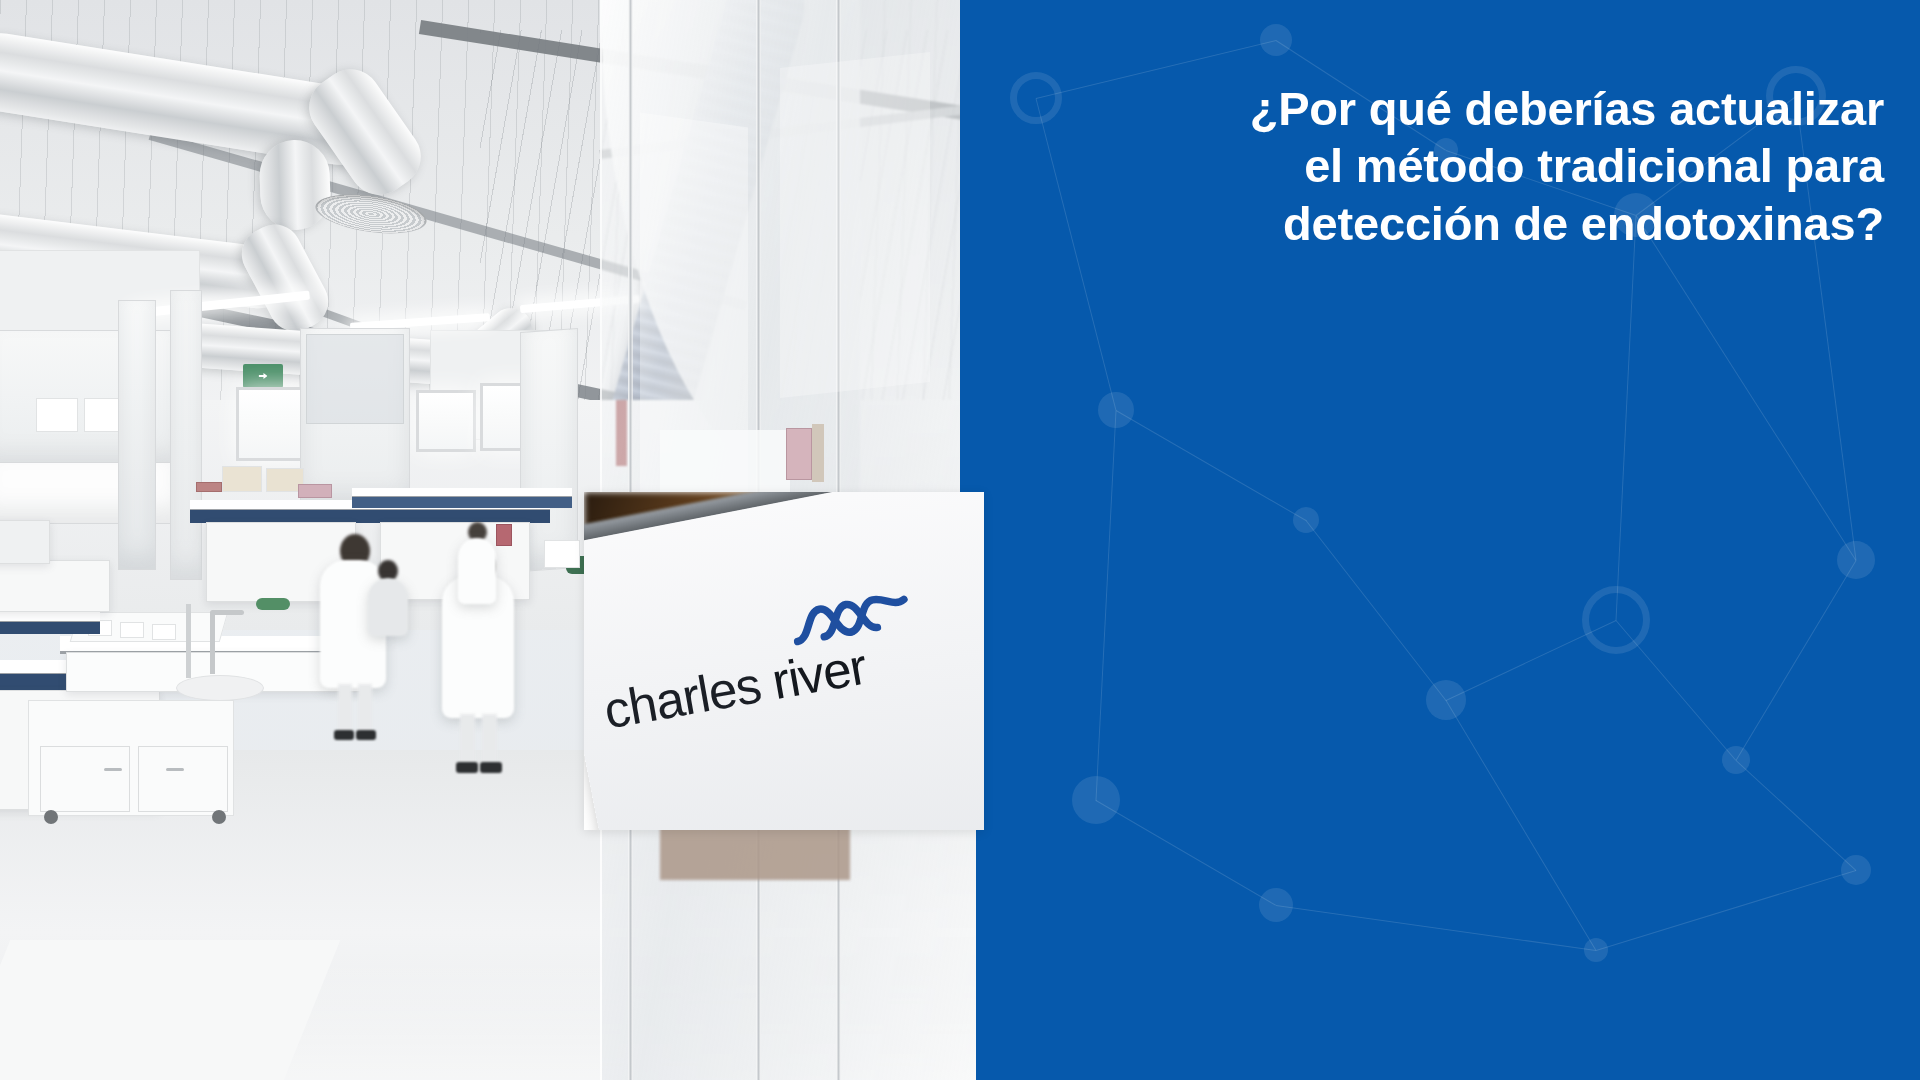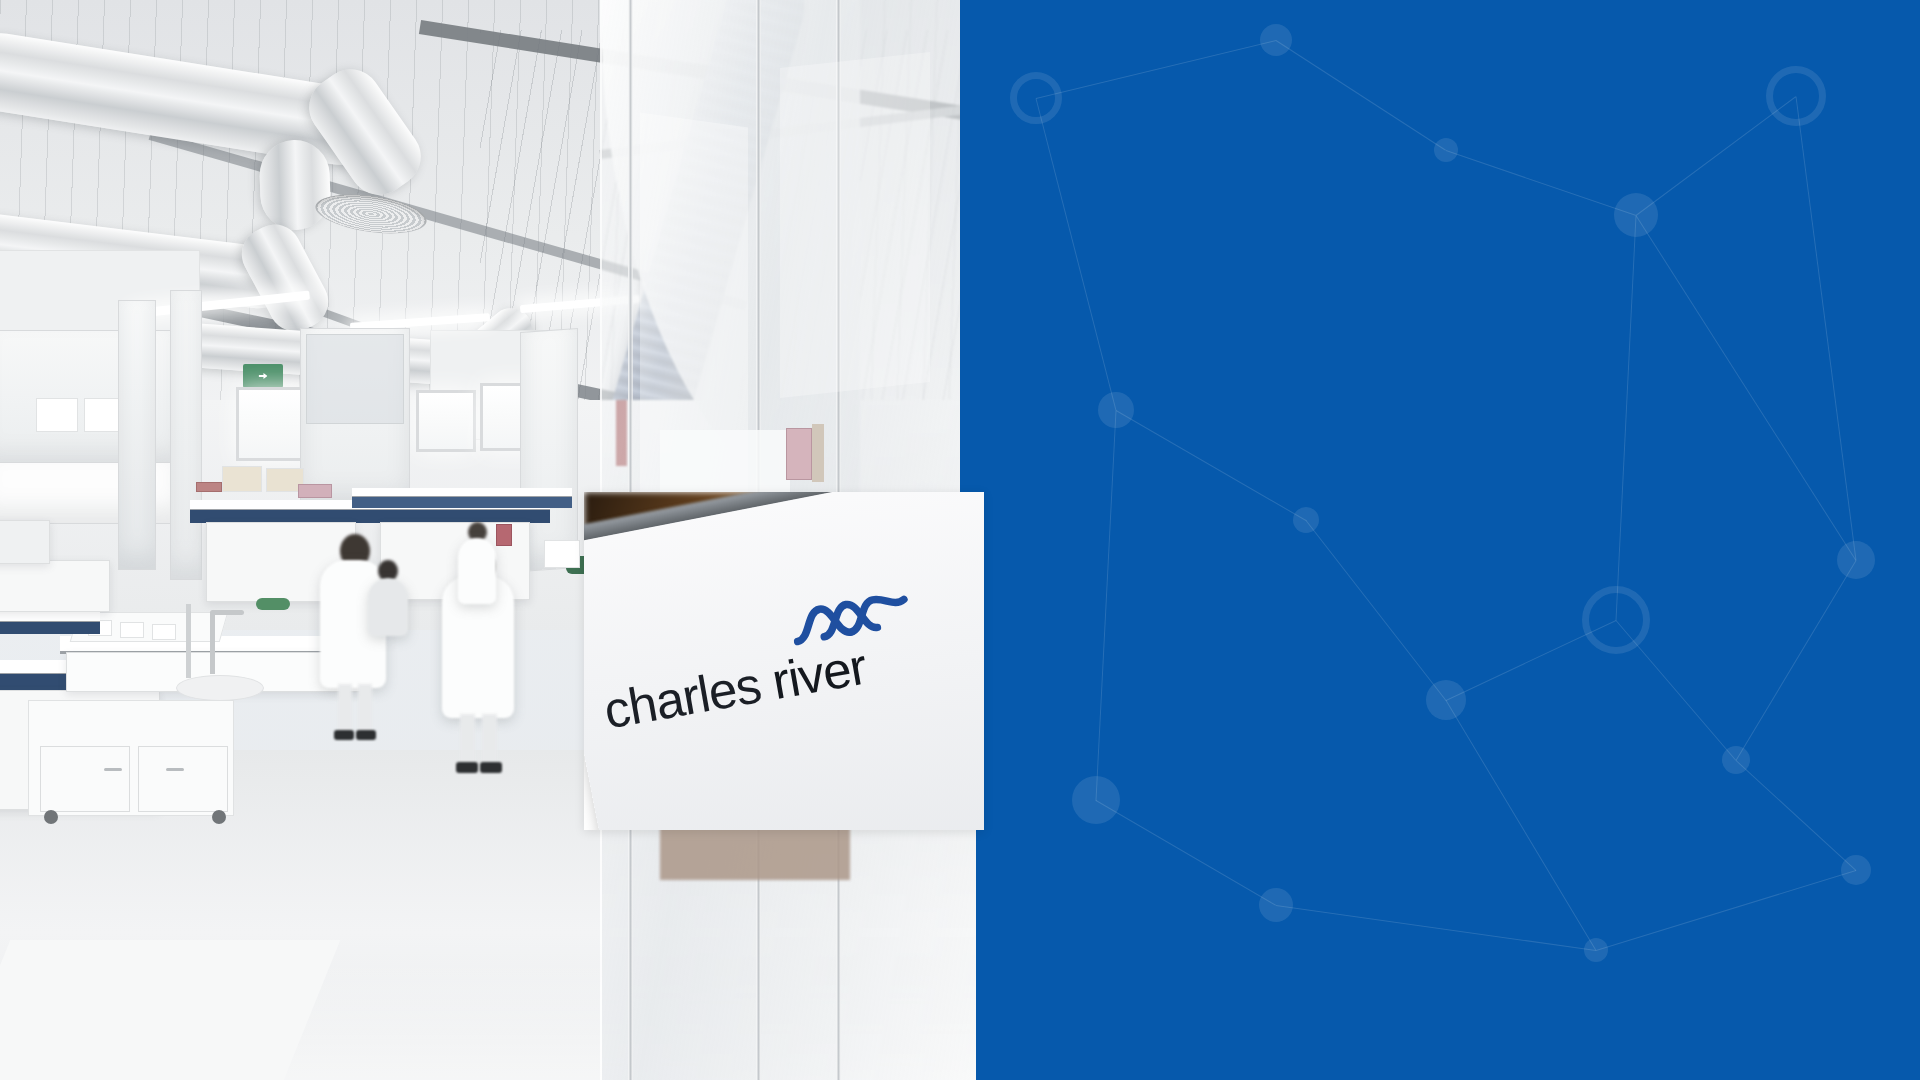--- a/index.html
+++ b/index.html
@@ -364,20 +364,25 @@
         <div class="ring" style="left: 606px; top: 586px; width: 68px; height: 68px;"></div>
         <div class="node" style="left: 450px; top: 680px; width: 40px; height: 40px;"></div>
         <div class="node" style="left: 746px; top: 746px; width: 28px; height: 28px;"></div>
         <div class="node" style="left: 96px; top: 776px; width: 48px; height: 48px;"></div>
         <div class="node" style="left: 283px; top: 888px; width: 34px; height: 34px;"></div>
         <div class="node" style="left: 608px; top: 938px; width: 24px; height: 24px;"></div>
         <div class="node" style="left: 861px; top: 541px; width: 38px; height: 38px;"></div>
         <div class="node" style="left: 865px; top: 855px; width: 30px; height: 30px;"></div>
       </div>
 
+    <h1 class="headline">
+      <span>¿Por qué deberías actualizar</span><br>
+      <span>el método tradicional para</span><br>
+      <span>detección de endotoxinas?</span>
+    </h1>
 
   </div>
 
   <div class="panel-notch"></div>
 
   <div class="logo-card">
     <div class="lc-dark"></div>
     <div class="lc-blur-dot"></div>
     <div class="lc-edge"></div>
     <div class="lc-sign"></div>

